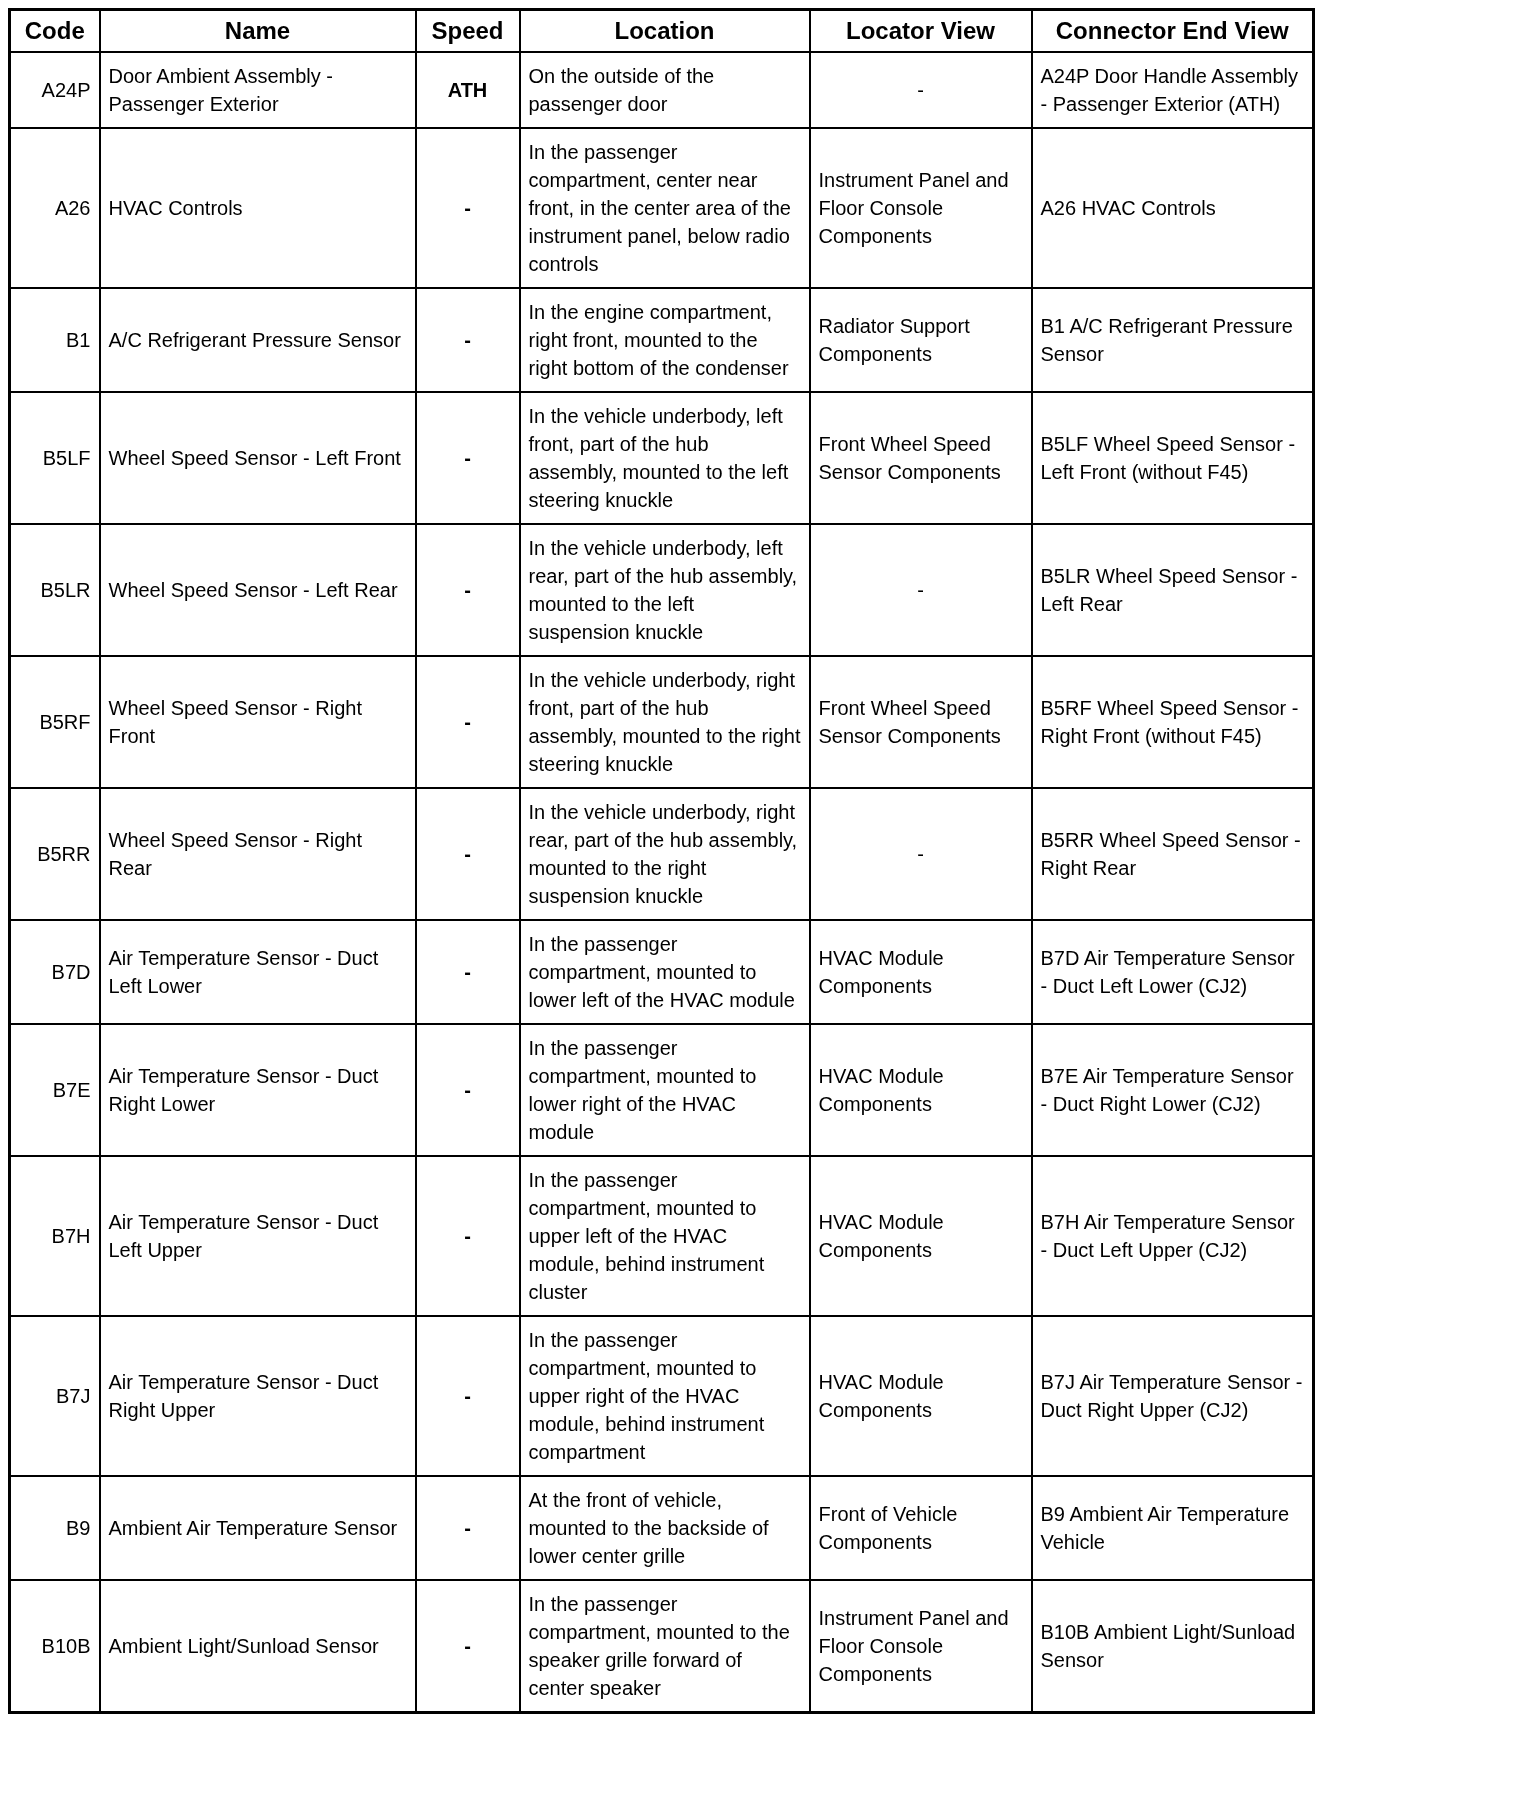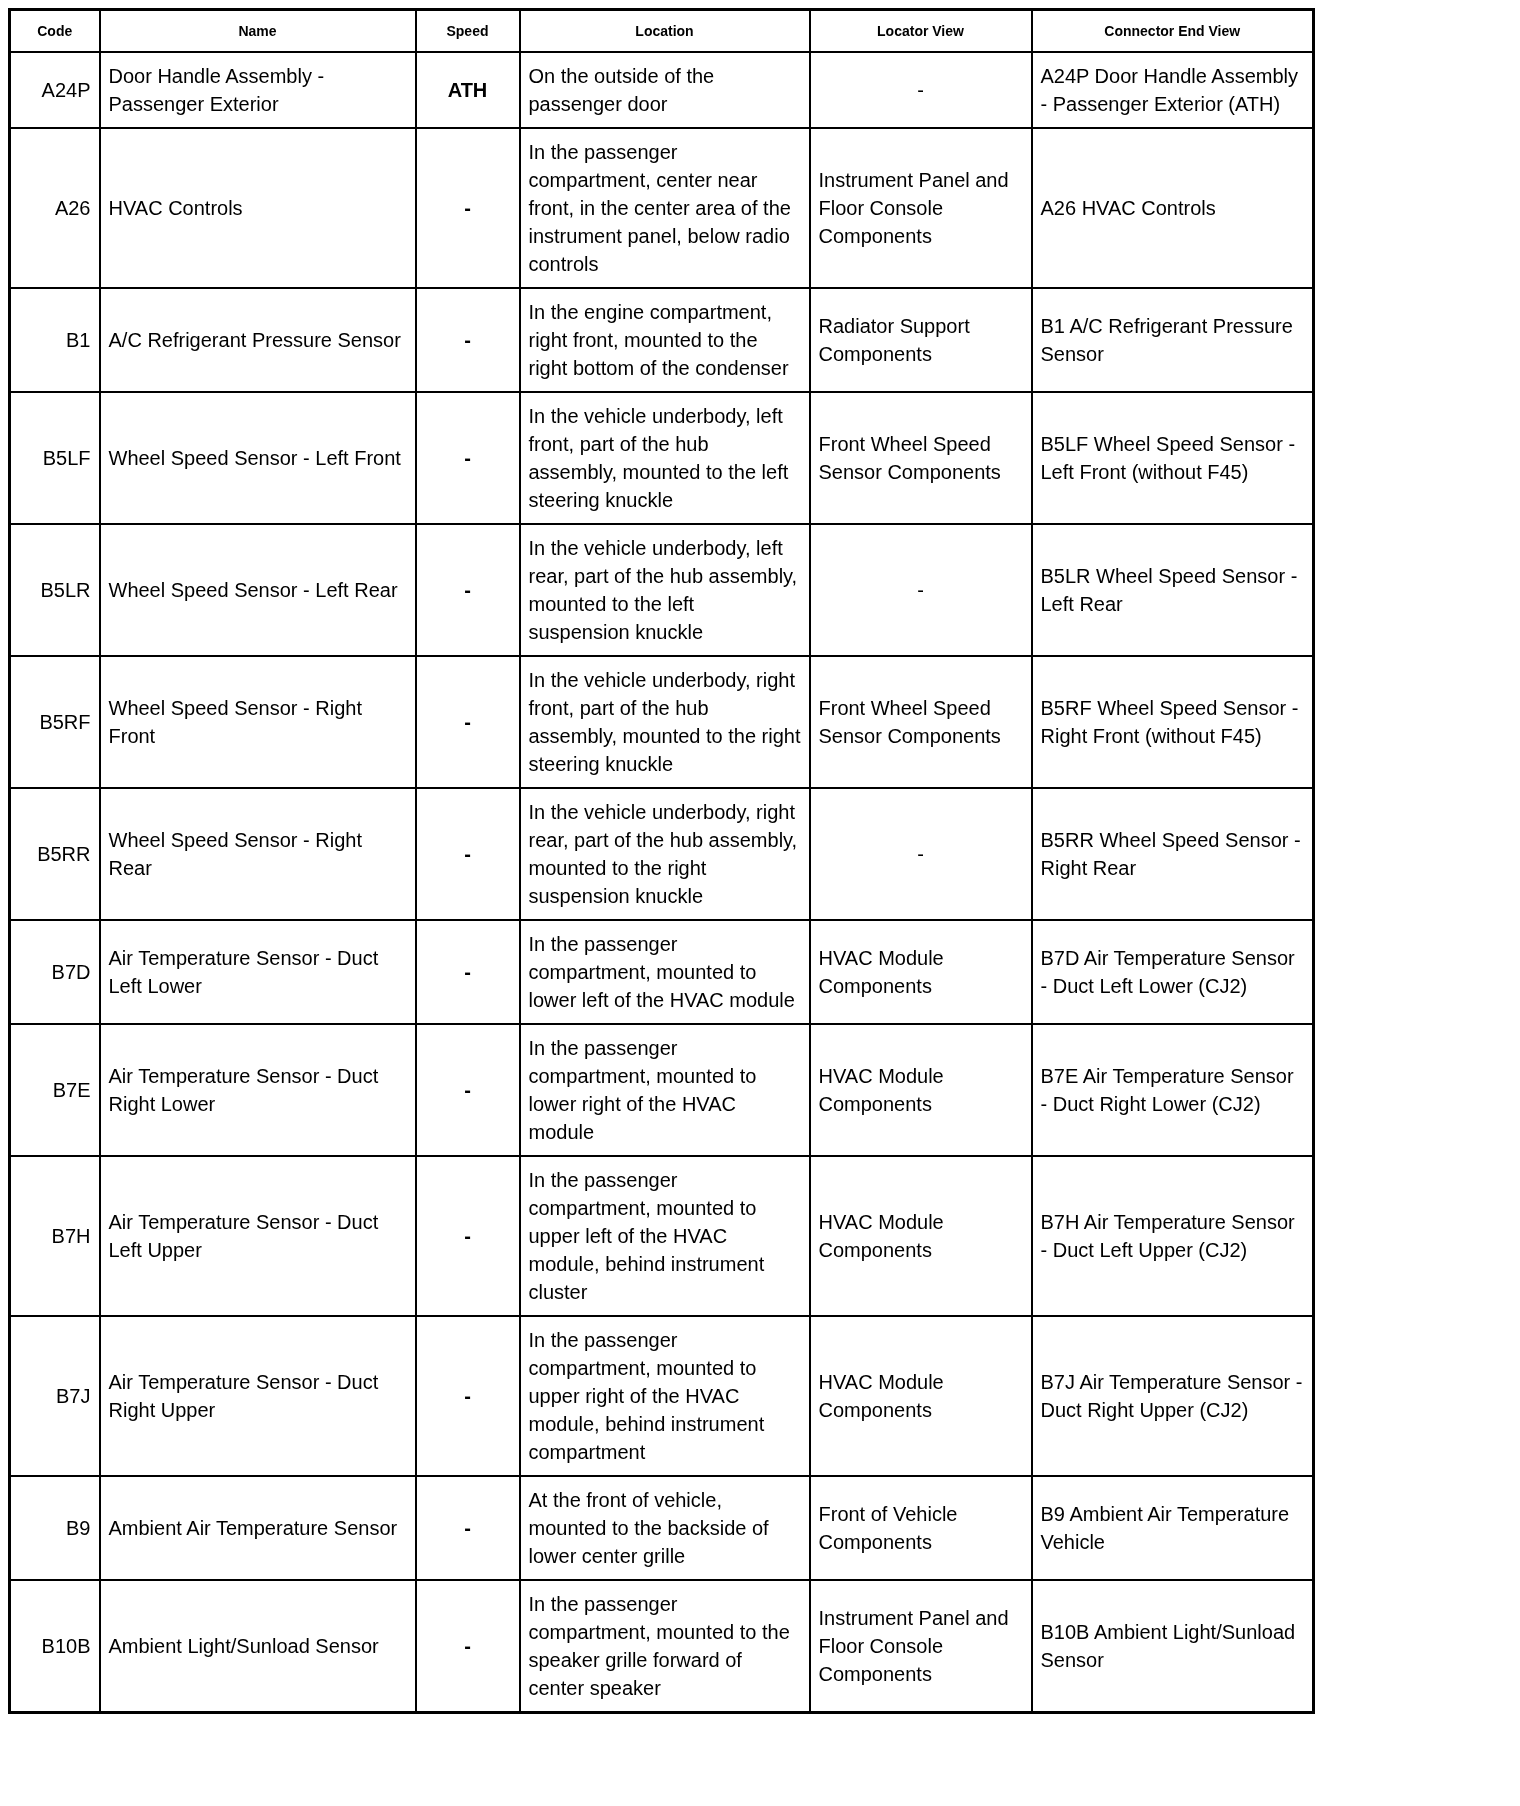--- a/index.html
+++ b/index.html
@@ -26,21 +26,21 @@
     border: 2px solid #000;
     font-size: 20px;
     line-height: 28px;
     vertical-align: middle;
     padding: 9px 8px;
     word-wrap: break-word;
   }
   thead th {
     font-weight: bold;
     text-align: center;
-    font-size: 14px;
+    font-size: 24px;
     padding: 5px 6px;
     height: 42px;
   }
   td.col-code { text-align: right; }
   td.col-option { text-align: center; font-weight: bold; }
   td.col-name,
   td.col-location,
   td.col-locator_view,
   td.col-connector_end_view { text-align: left; }
   td.dash { text-align: center; }
@@ -70,21 +70,21 @@
         <th>Name</th>
         <th>Speed</th>
         <th>Location</th>
         <th>Locator View</th>
         <th>Connector End View</th>
       </tr>
     </thead>
     <tbody>
         <tr>
           <td class="col-code">A24P</td>
-          <td class="col-name">Door Handle Assembly - Passenger Exterior</td>
+          <td class="col-name">Door Ambient Assembly - Passenger Exterior</td>
           <td class="col-option">ATH</td>
           <td class="col-location">On the outside of the passenger door</td>
           <td class="col-locator_view dash">-</td>
           <td class="col-connector_end_view">A24P Door Handle Assembly - Passenger Exterior (ATH)</td>
         </tr>
         <tr>
           <td class="col-code">A26</td>
           <td class="col-name">HVAC Controls</td>
           <td class="col-option dash">-</td>
           <td class="col-location">In the passenger compartment, center near front, in the center area of the instrument panel, below radio controls</td>

